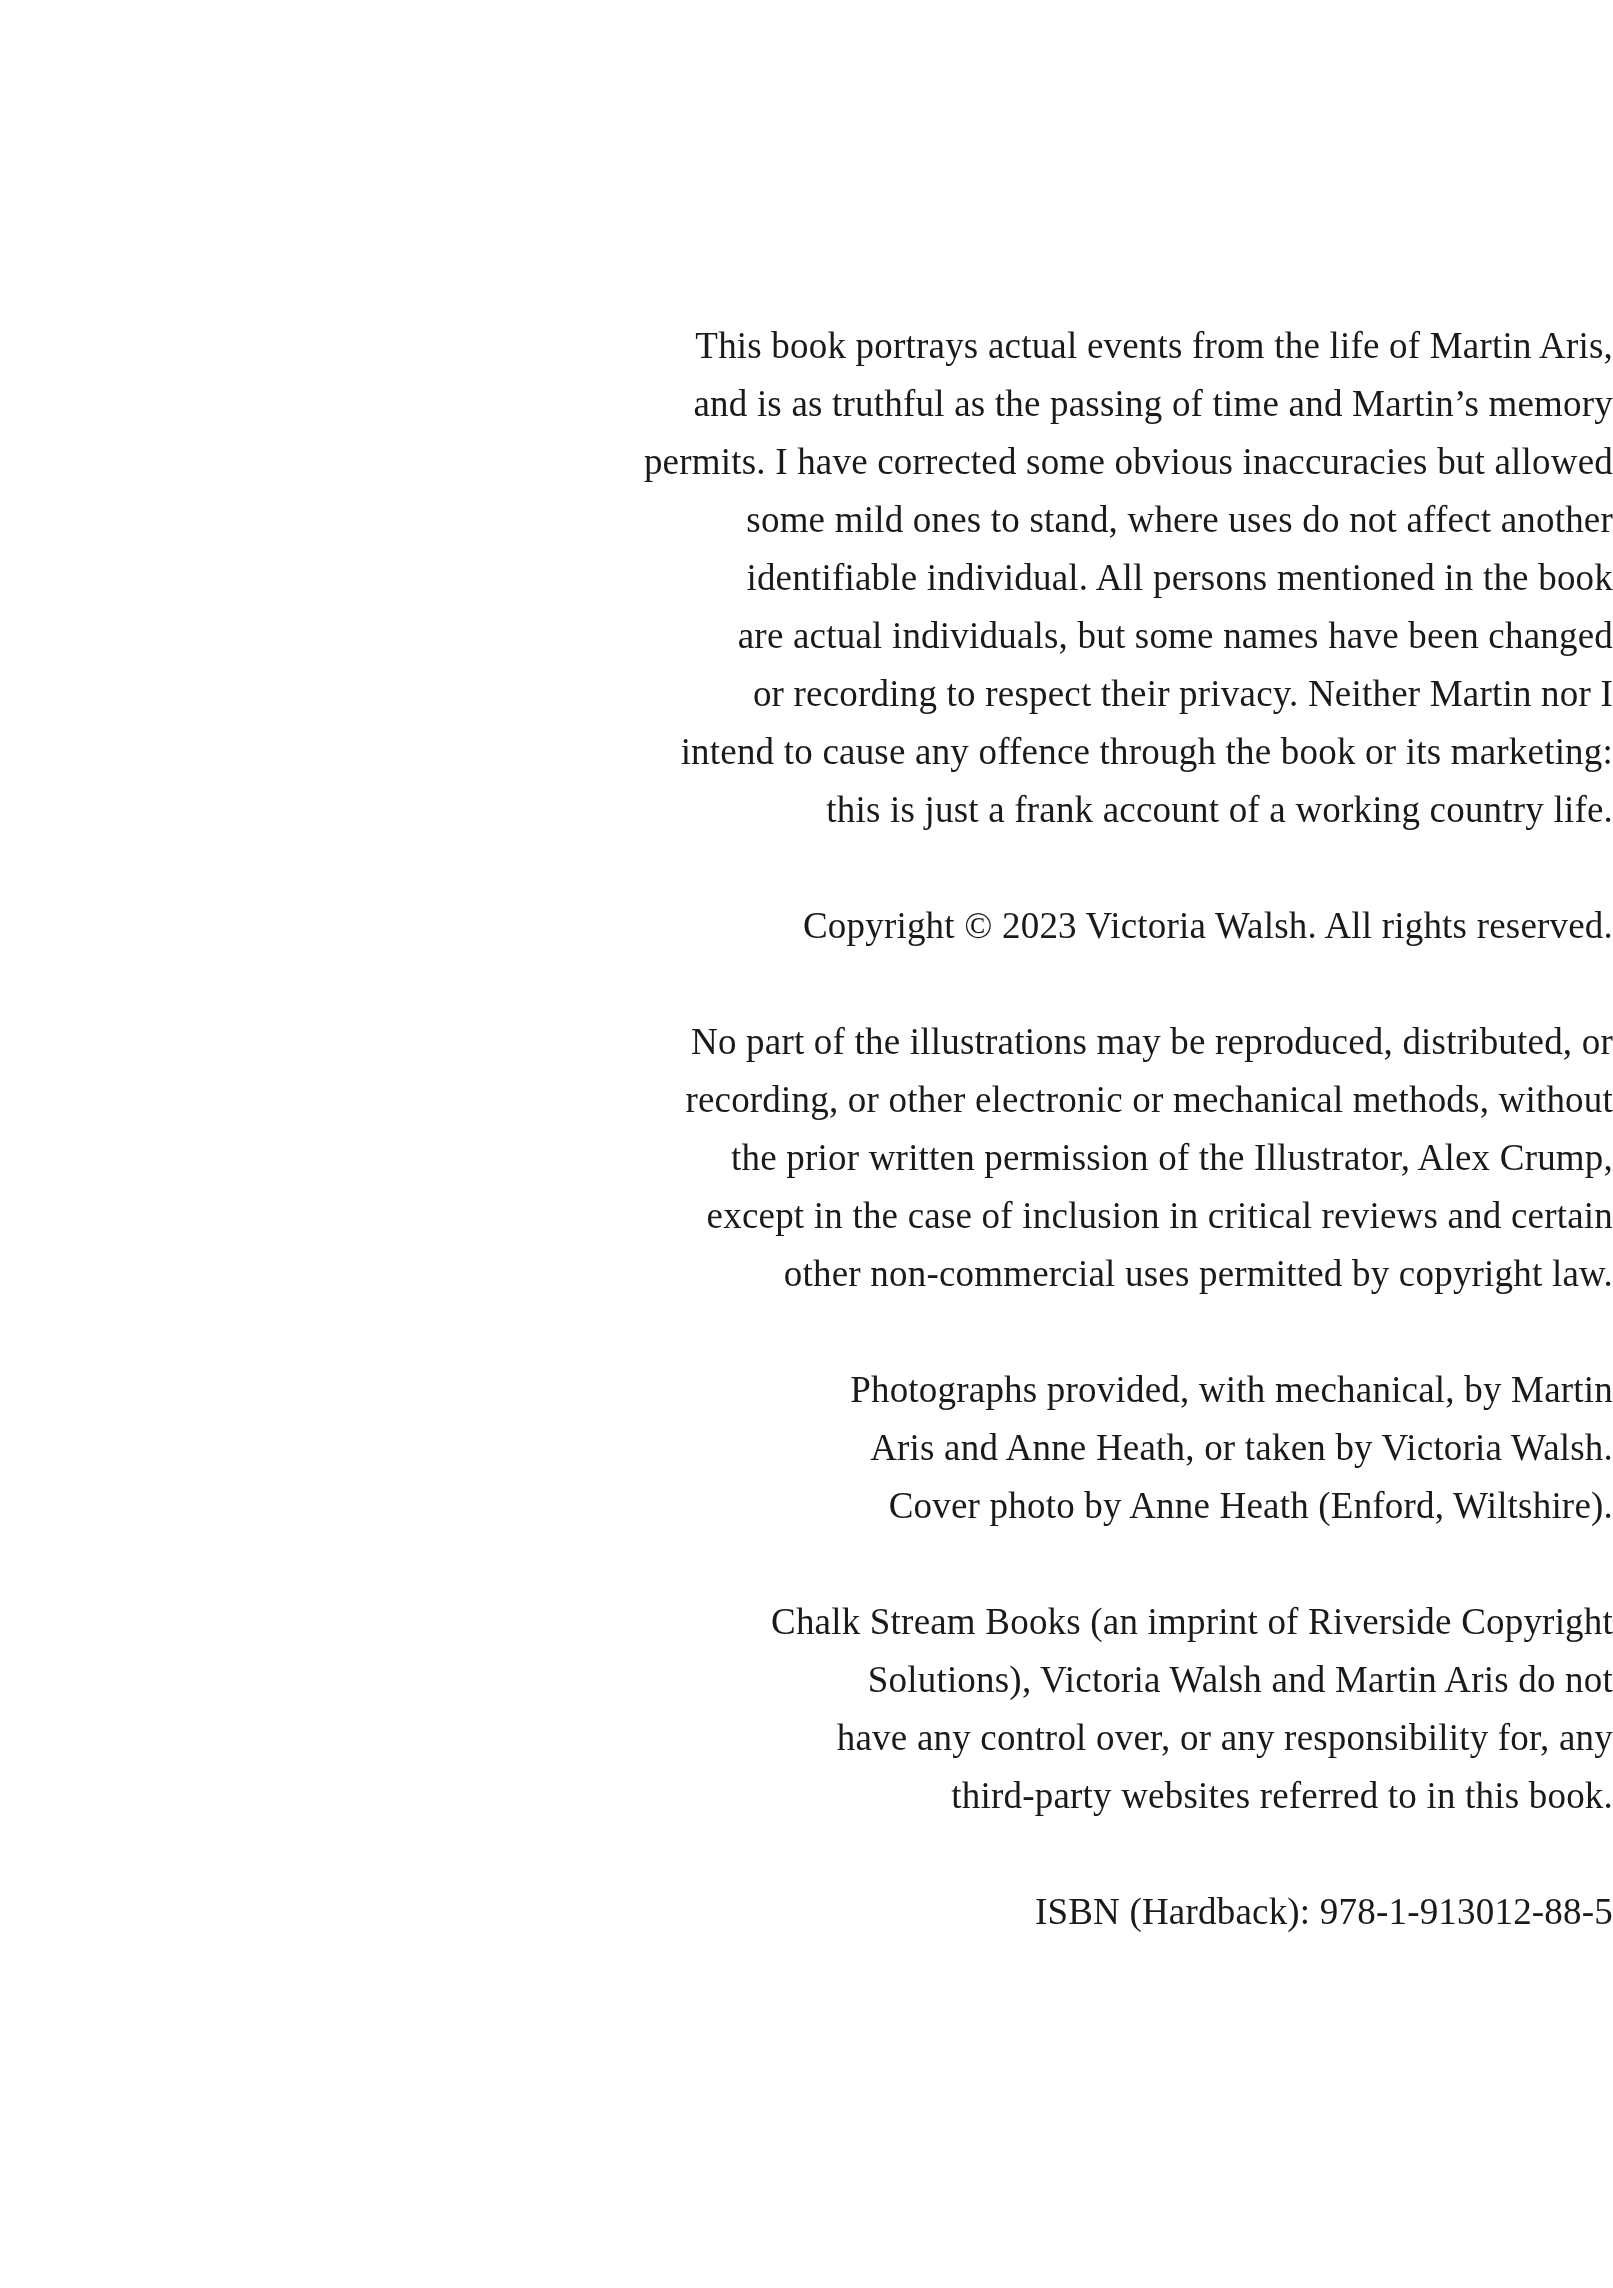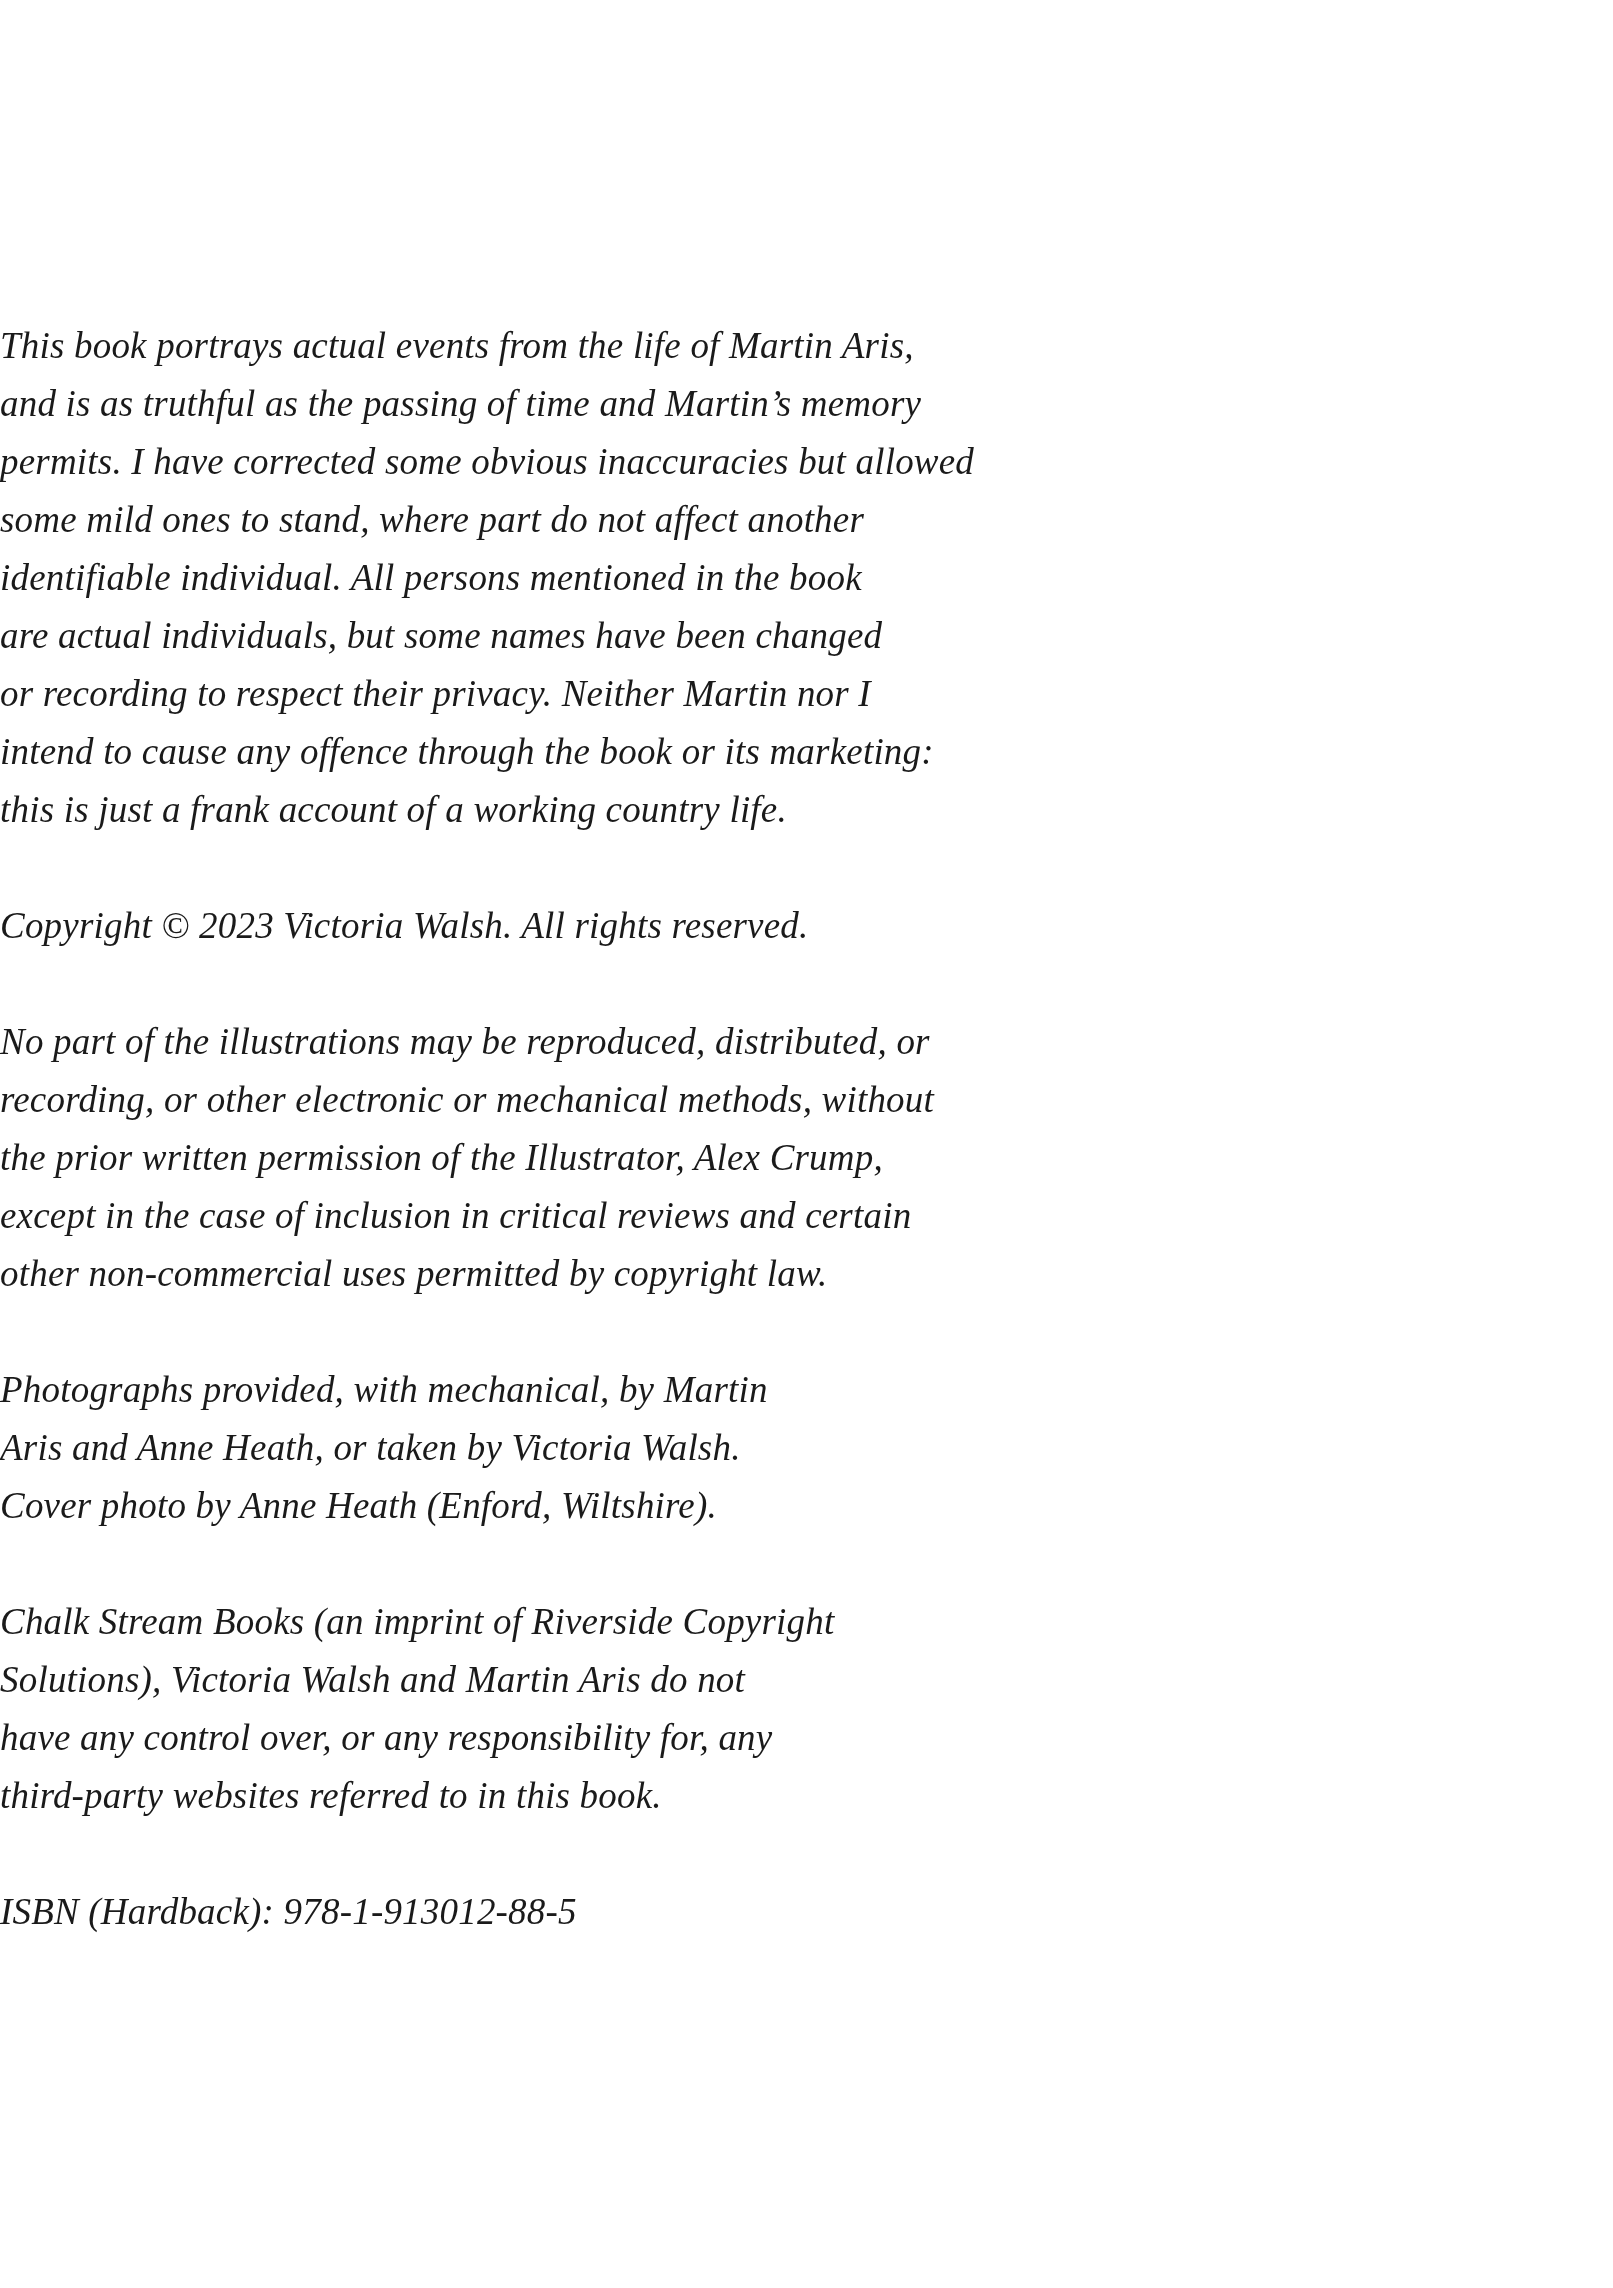--- a/index.html
+++ b/index.html
@@ -11,46 +11,45 @@
       width: 1613px;
       height: 2289px;
       position: relative;
       overflow: hidden;
     }
     .page {
       position: absolute;
       left: 0;
       top: 317px;
       width: 1613px;
-      text-align: left;
+      text-align: right;
       font-family: "Liberation Serif", "DejaVu Serif", serif;
       font-size: 37px;
       line-height: 58px;
       color: #1a1a1a;
       letter-spacing: 0.2px;
-      font-style: italic;
     }
     .para {
       margin: 0 0 58px 0;
     }
     .line {
       display: block;
       white-space: nowrap;
     }
   </style>
 </head>
 <body>
 
 <div class="page">
 
   <div class="para">
     <span class="line">This book portrays actual events from the life of Martin Aris,</span>
     <span class="line">and is as truthful as the passing of time and Martin’s memory</span>
     <span class="line">permits. I have corrected some obvious inaccuracies but allowed</span>
-    <span class="line">some mild ones to stand, where part do not affect another</span>
+    <span class="line">some mild ones to stand, where uses do not affect another</span>
     <span class="line">identifiable individual. All persons mentioned in the book</span>
     <span class="line">are actual individuals, but some names have been changed</span>
     <span class="line">or recording to respect their privacy. Neither Martin nor I</span>
     <span class="line">intend to cause any offence through the book or its marketing:</span>
     <span class="line">this is just a frank account of a working country life.</span>
   </div>
 
   <div class="para">
     <span class="line">Copyright © 2023 Victoria Walsh. All rights reserved.</span>
   </div>

